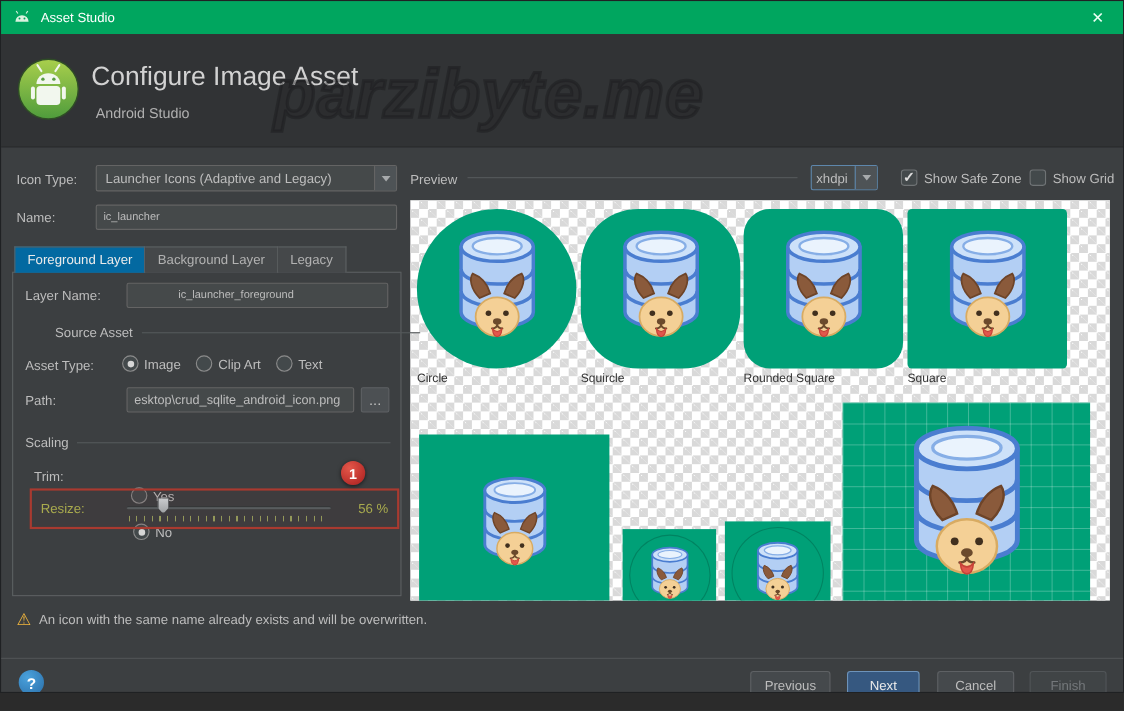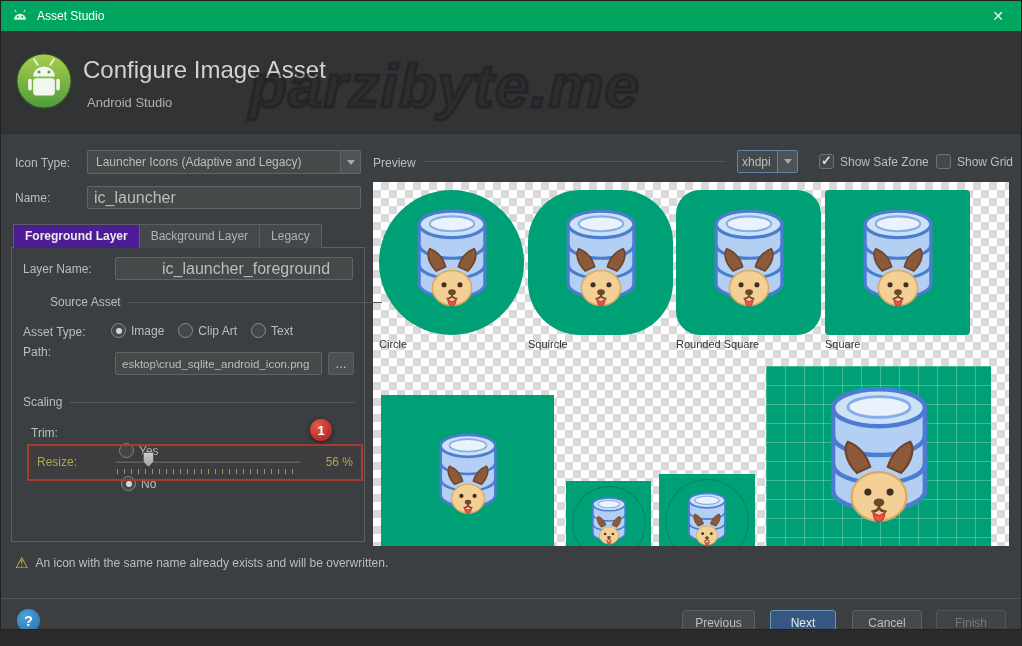--- a/index.html
+++ b/index.html
@@ -59,31 +59,31 @@
   .combo-btn::after {
     content: ""; width: 0; height: 0;
     border-left: 4px solid transparent; border-right: 4px solid transparent;
     border-top: 5px solid #a7aaac;
   }
   .combo.focused { border-color: #5e87ac; }
   .combo.focused .combo-btn { border-left-color: #5e87ac; }
   .tinput {
     position: absolute; height: 23px; background: #45494a;
     border: 1px solid #646464; border-radius: 2px; color: #bdbdbd;
-    padding: 0 6px; font-family: "Liberation Sans", sans-serif; font-size: 16px;
+    padding: 0 6px; font-family: "Liberation Sans", sans-serif; font-size: 10px;
   }
 
   
   .tabs { position: absolute; left: 12px; top: 223px; height: 24px; display: flex; z-index: 2; }
   .tab {
     padding: 4px 11px; background: #45484a; color: #b2b2b2;
     border: 1px solid #5c6062; border-bottom: none;
   }
   .tab + .tab { border-left: none; }
-  .tab.active { background: #4c1d95; color: #ebebeb; font-weight: bold; }
+  .tab.active { background: #0369a1; color: #ebebeb; }
   .panel {
     position: absolute; left: 10px; top: 246px; width: 354px; height: 295px;
     border: 1px solid #5c6062; background: #3c3f41;
   }
   .sep-group {
     position: absolute; width: 332px; display: flex; align-items: center;
     gap: 8px; color: #bdbdbd;
   }
   .sep-group::after { content: ""; flex: 1; height: 1px; background: #55595b; }
 
@@ -309,21 +309,21 @@
     <span class="radio">
       <i class="rdot"></i>
       <span>Clip Art</span>
     </span>
     <span class="radio">
       <i class="rdot"></i>
       <span>Text</span>
     </span>
   </div>
 
-  <span class="flabel" style="left:22px; top:344px; z-index:3;text-align:center;">Path:</span>
+  <span class="flabel" style="left:22px; top:356px; z-index:3;text-align:center;">Path:</span>
   <input class="tinput" style="left: 114px; top: 351px; width: 207px; z-index: 3; font-size: 11.5px;" value="esktop\crud_sqlite_android_icon.png">
   <button class="mini-btn" style="left:327px; top:351px; z-index:3;">...</button>
 
   <div class="sep-group" style="left:22px; top:394px; z-index:3;">
     <span>Scaling</span>
   </div>
 
   <span class="flabel" style="left:30px; top:425px; z-index:3;">Trim:</span>
   <div class="radio-row" style="left:118px; top:442px; gap:18px;flex-direction:column;">
     <span class="radio">

